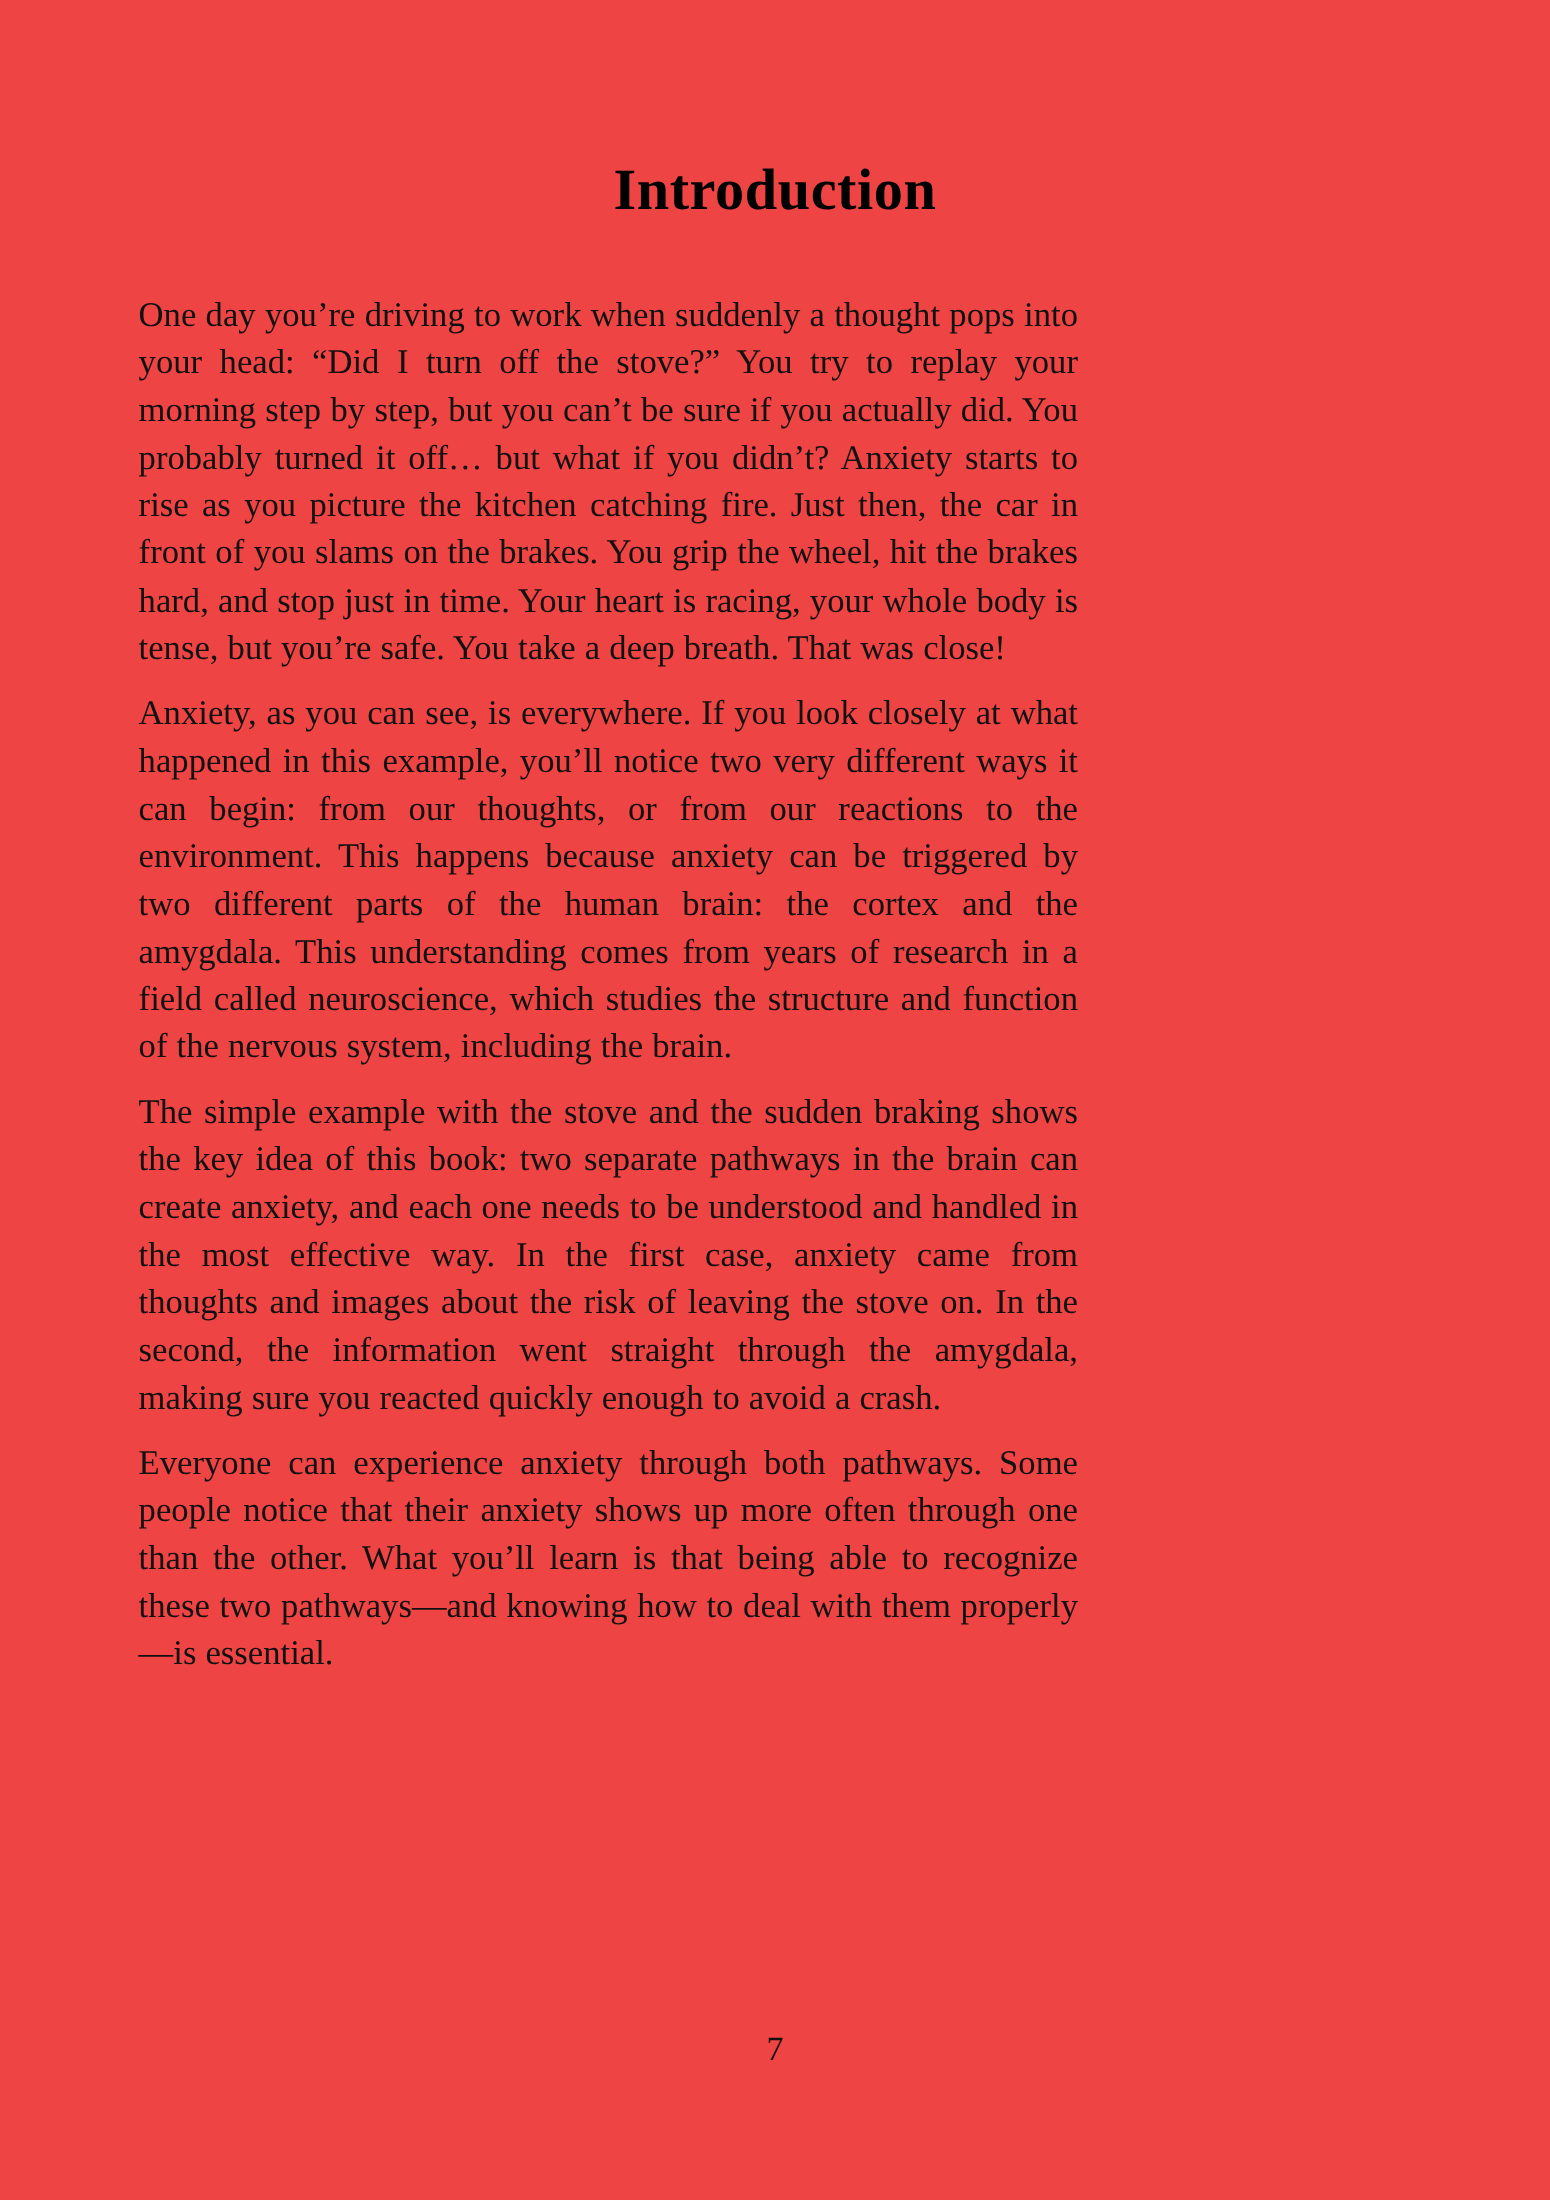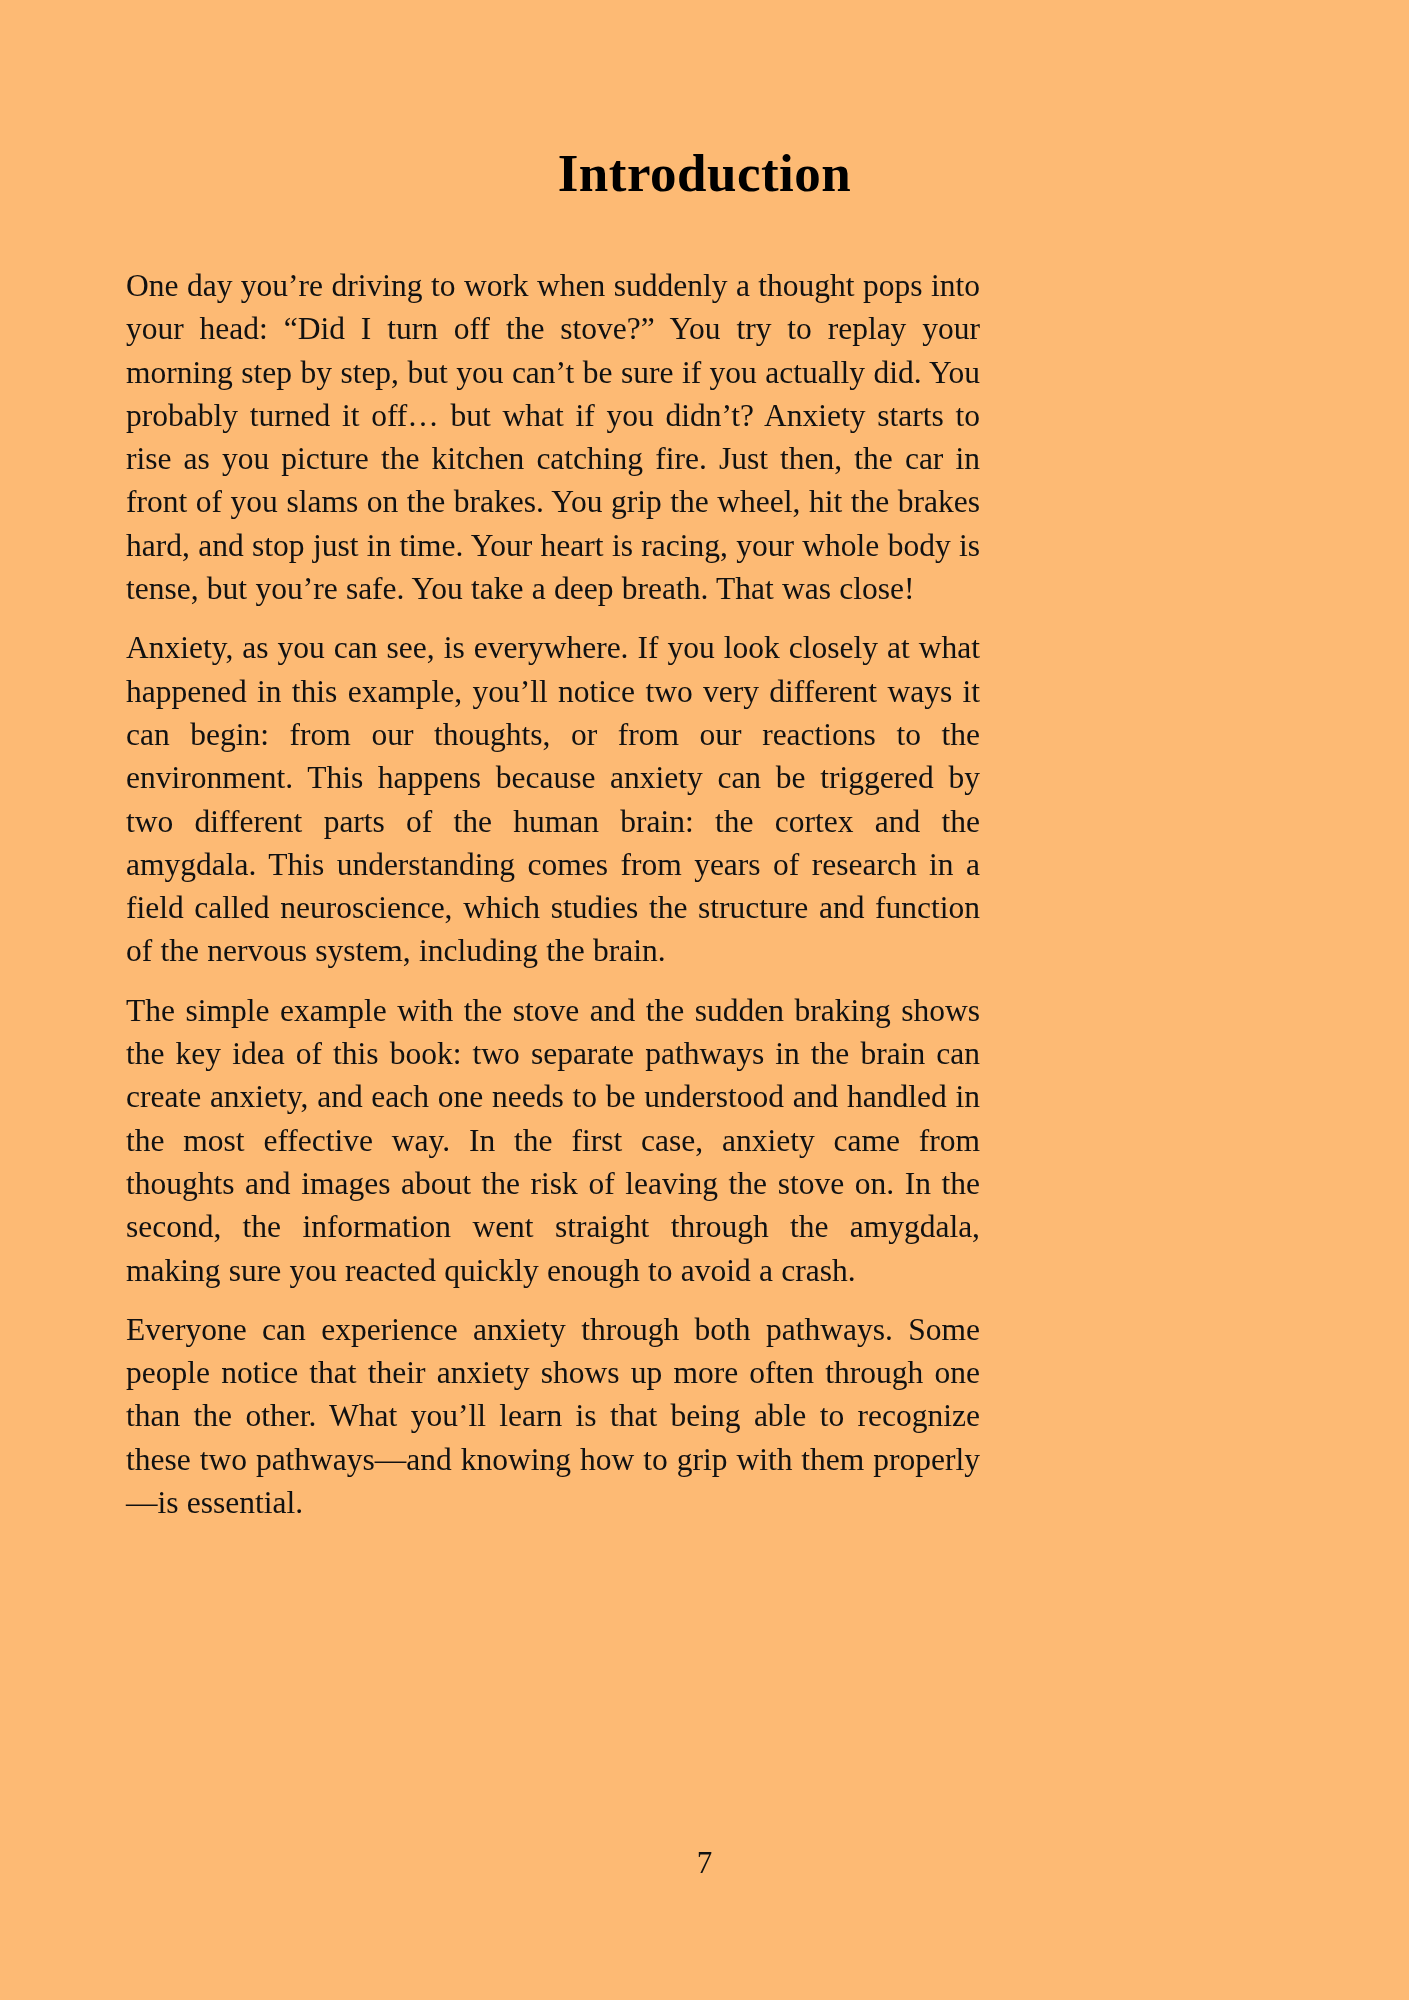--- a/index.html
+++ b/index.html
@@ -4,21 +4,21 @@
 <style>
   html, body {
     margin: 0;
     padding: 0;
     background: #ffffff;
   }
   .page {
     position: relative;
     width: 1409px;
     height: 2000px;
-    background: #fdba74;
+    background: #ef4444;
     margin: 0 auto;
     overflow: hidden;
     font-family: "Liberation Serif", "DejaVu Serif", serif;
     color: #000000;
   }
   .chapter-title {
     position: absolute;
     top: 108px;
     left: 0;
     width: 100%;
@@ -65,18 +65,18 @@
 <body>
 
 <div class="page">
 
   <h1 class="chapter-title">Introduction</h1>
 
   <div class="text-block">
     <p class="body-par">One day you’re driving to work when suddenly a thought pops into your head: “Did I turn off the stove?” You try to replay your morning step by step, but you can’t be sure if you actually did. You probably turned it off… but what if you didn’t? Anxiety starts to rise as you picture the kitchen catching fire. Just then, the car in front of you slams on the brakes. You grip the wheel, hit the brakes hard, and stop just in time. Your heart is racing, your whole body is tense, but you’re safe. You take a deep breath. That was close!</p>
     <p class="body-par">Anxiety, as you can see, is everywhere. If you look closely at what happened in this example, you’ll notice two very different ways it can begin: from our thoughts, or from our reactions to the environment. This happens because anxiety can be triggered by two different parts of the human brain: the cortex and the amygdala. This understanding comes from years of research in a field called neuroscience, which studies the structure and function of the nervous system, including the brain.</p>
     <p class="body-par">The simple example with the stove and the sudden braking shows the key idea of this book: two separate pathways in the brain can create anxiety, and each one needs to be understood and handled in the most effective way. In the first case, anxiety came from thoughts and images about the risk of leaving the stove on. In the second, the information went straight through the amygdala, making sure you reacted quickly enough to avoid a crash.</p>
-    <p class="body-par">Everyone can experience anxiety through both pathways. Some people notice that their anxiety shows up more often through one than the other. What you’ll learn is that being able to recognize these two pathways—and knowing how to grip with them properly—is essential.</p>
+    <p class="body-par">Everyone can experience anxiety through both pathways. Some people notice that their anxiety shows up more often through one than the other. What you’ll learn is that being able to recognize these two pathways—and knowing how to deal with them properly—is essential.</p>
   </div>
 
   <div class="page-number">7</div>
 
 </div>
 
 </body></html>

